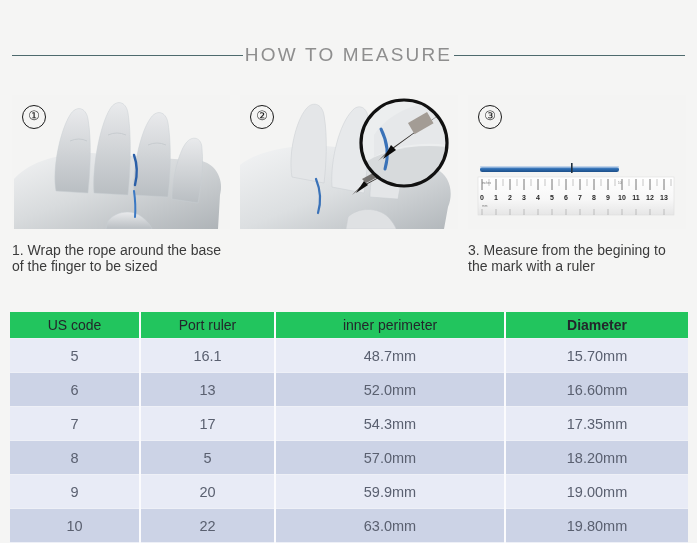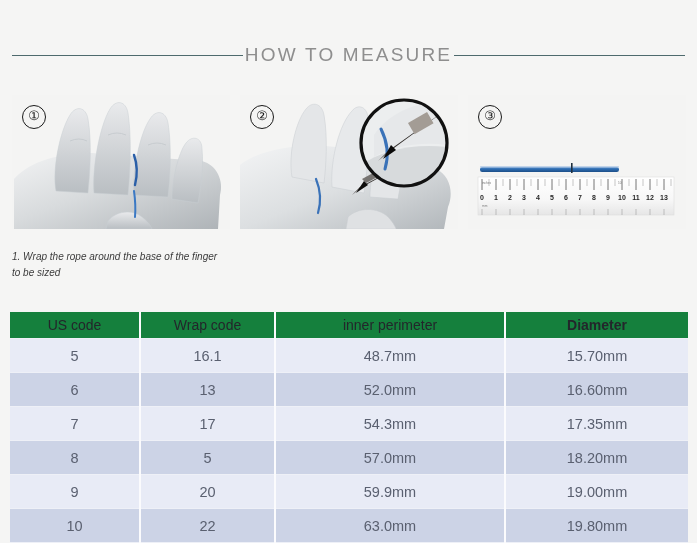--- a/index.html
+++ b/index.html
@@ -71,26 +71,25 @@
     border: 1.4px solid #1a1a1a;
     border-radius: 50%;
     color: #1a1a1a;
     font-size: 13px;
     line-height: 20px;
     text-align: center;
     z-index: 9;
     background: transparent;
   }
   .caption {
-    margin-top: 20px;
-    font-size: 10px;
+    margin-top: 14px;
+    font-size: 14px;
     line-height: 15.5px;
     color: #3b3b3b;
     width: 212px;
-    font-style: italic;
   }
 
   
   .hand-wrap { position:absolute; inset:0; }
   .hand-svg  { display:block; width:100%; height:100%; }
 
   
   .size-table {
     position: absolute;
     left: 10px;
@@ -102,21 +101,21 @@
   .size-table th, .size-table td {
     text-align: center;
     border-right: 2px solid #fbfbfd;
     border-bottom: 1px solid #eef0f7;
     padding: 0;
     height: 33px;
     font-weight: 400;
   }
   .size-table th:last-child, .size-table td:last-child { border-right: none; text-align: center; }
   .size-table thead th {
-    background: #15803d;
+    background: #22c55e;
     color: #23262b;
     font-size: 14px;
     height: 26px;
   }
   .size-table thead th.strong { font-weight: 700; }
   .size-table tbody tr:nth-child(odd)  td { background: #e8ebf6; }
   .size-table tbody tr:nth-child(even) td { background: #ccd3e6; }
   .size-table tbody td {
     color: #5a6070;
     font-size: 14.5px;
@@ -328,35 +327,36 @@
               <line x1="140" y1="114" x2="140" y2="120"></line>
             <line x1="154" y1="114" x2="154" y2="120"></line>
               <line x1="168" y1="114" x2="168" y2="120"></line>
             <line x1="182" y1="114" x2="182" y2="120"></line>
               <line x1="196" y1="114" x2="196" y2="120"></line>
           </g>
         </svg>
       </div>
       <div class="badge">③</div>
     </div>
+    <div class="caption">3. Measure from the begining to the mark with a ruler</div>
   </div>
 
 </div>
 
 <table class="size-table">
   <colgroup>
     <col class="col-us">
       <col class="col-port">
       <col class="col-inner">
       <col class="col-diam">
   </colgroup>
   <thead>
     <tr>
       <th>US code</th>
-      <th>Wrap code</th>
+      <th>Port ruler</th>
       <th>inner perimeter</th>
       <th class="strong">Diameter</th>
     </tr>
   </thead>
   <tbody>
     <tr>
       <td>5</td>
       <td>16.1</td>
       <td>48.7mm</td>
       <td>15.70mm</td>

